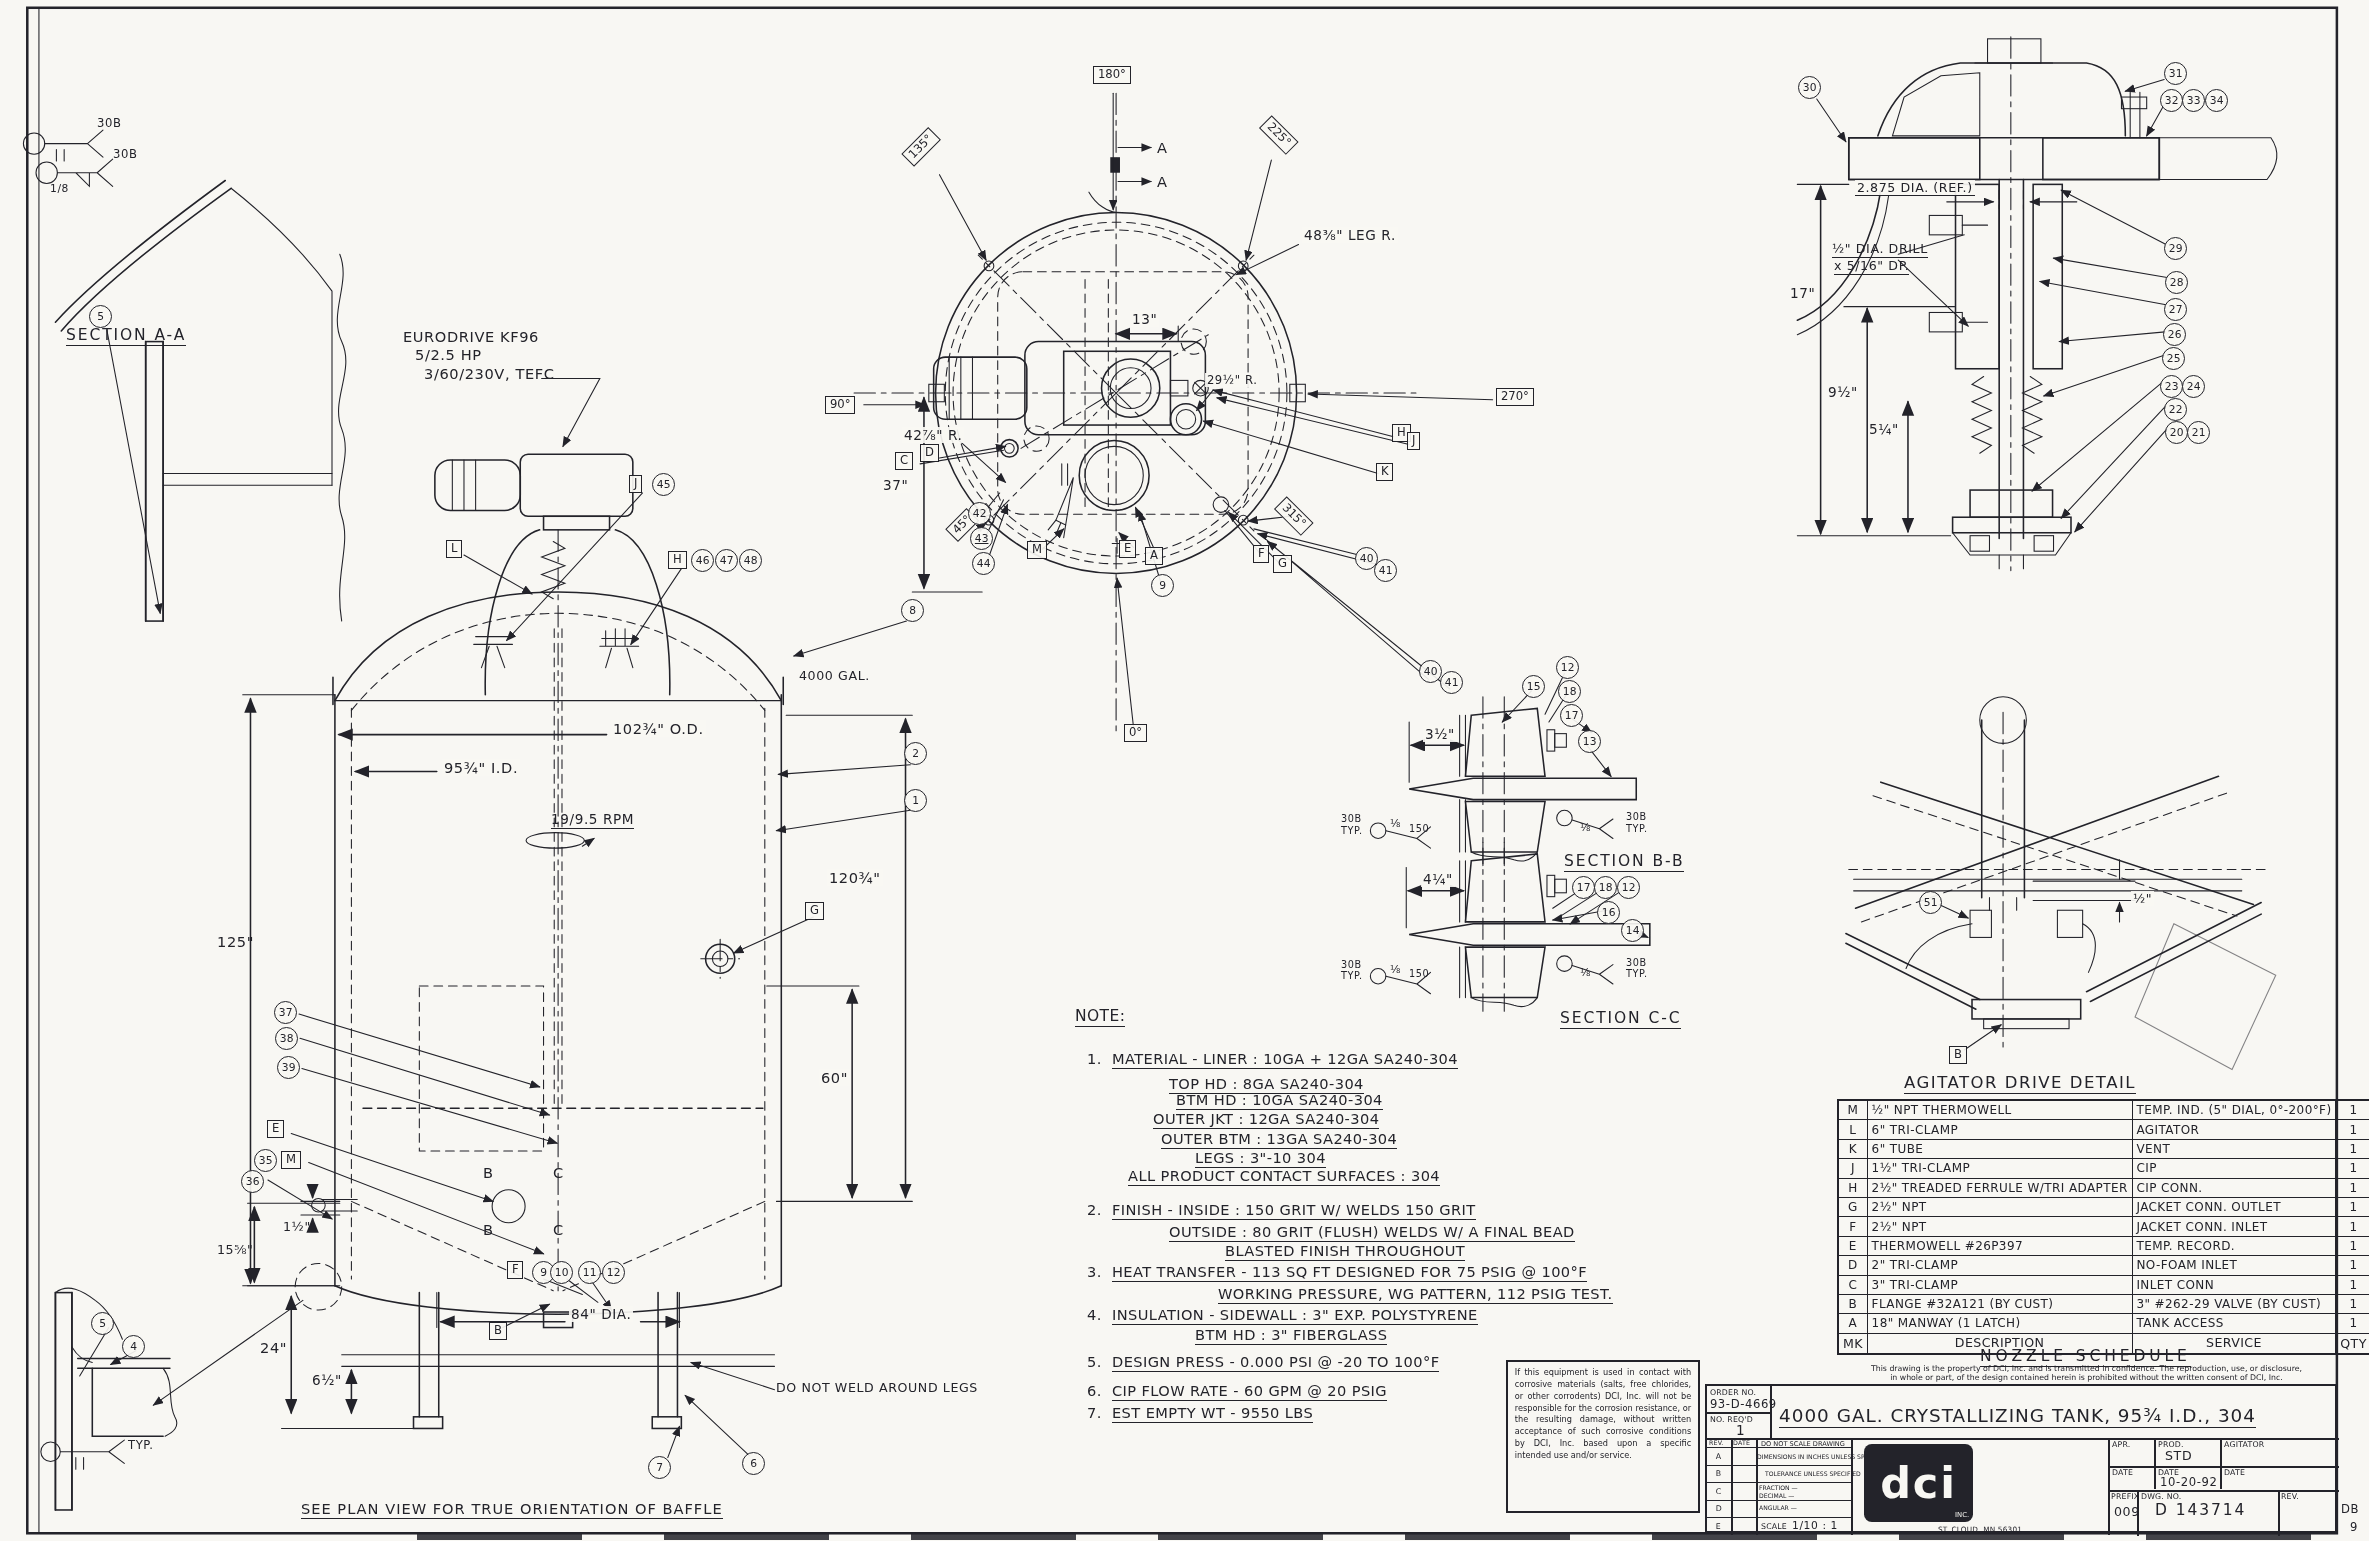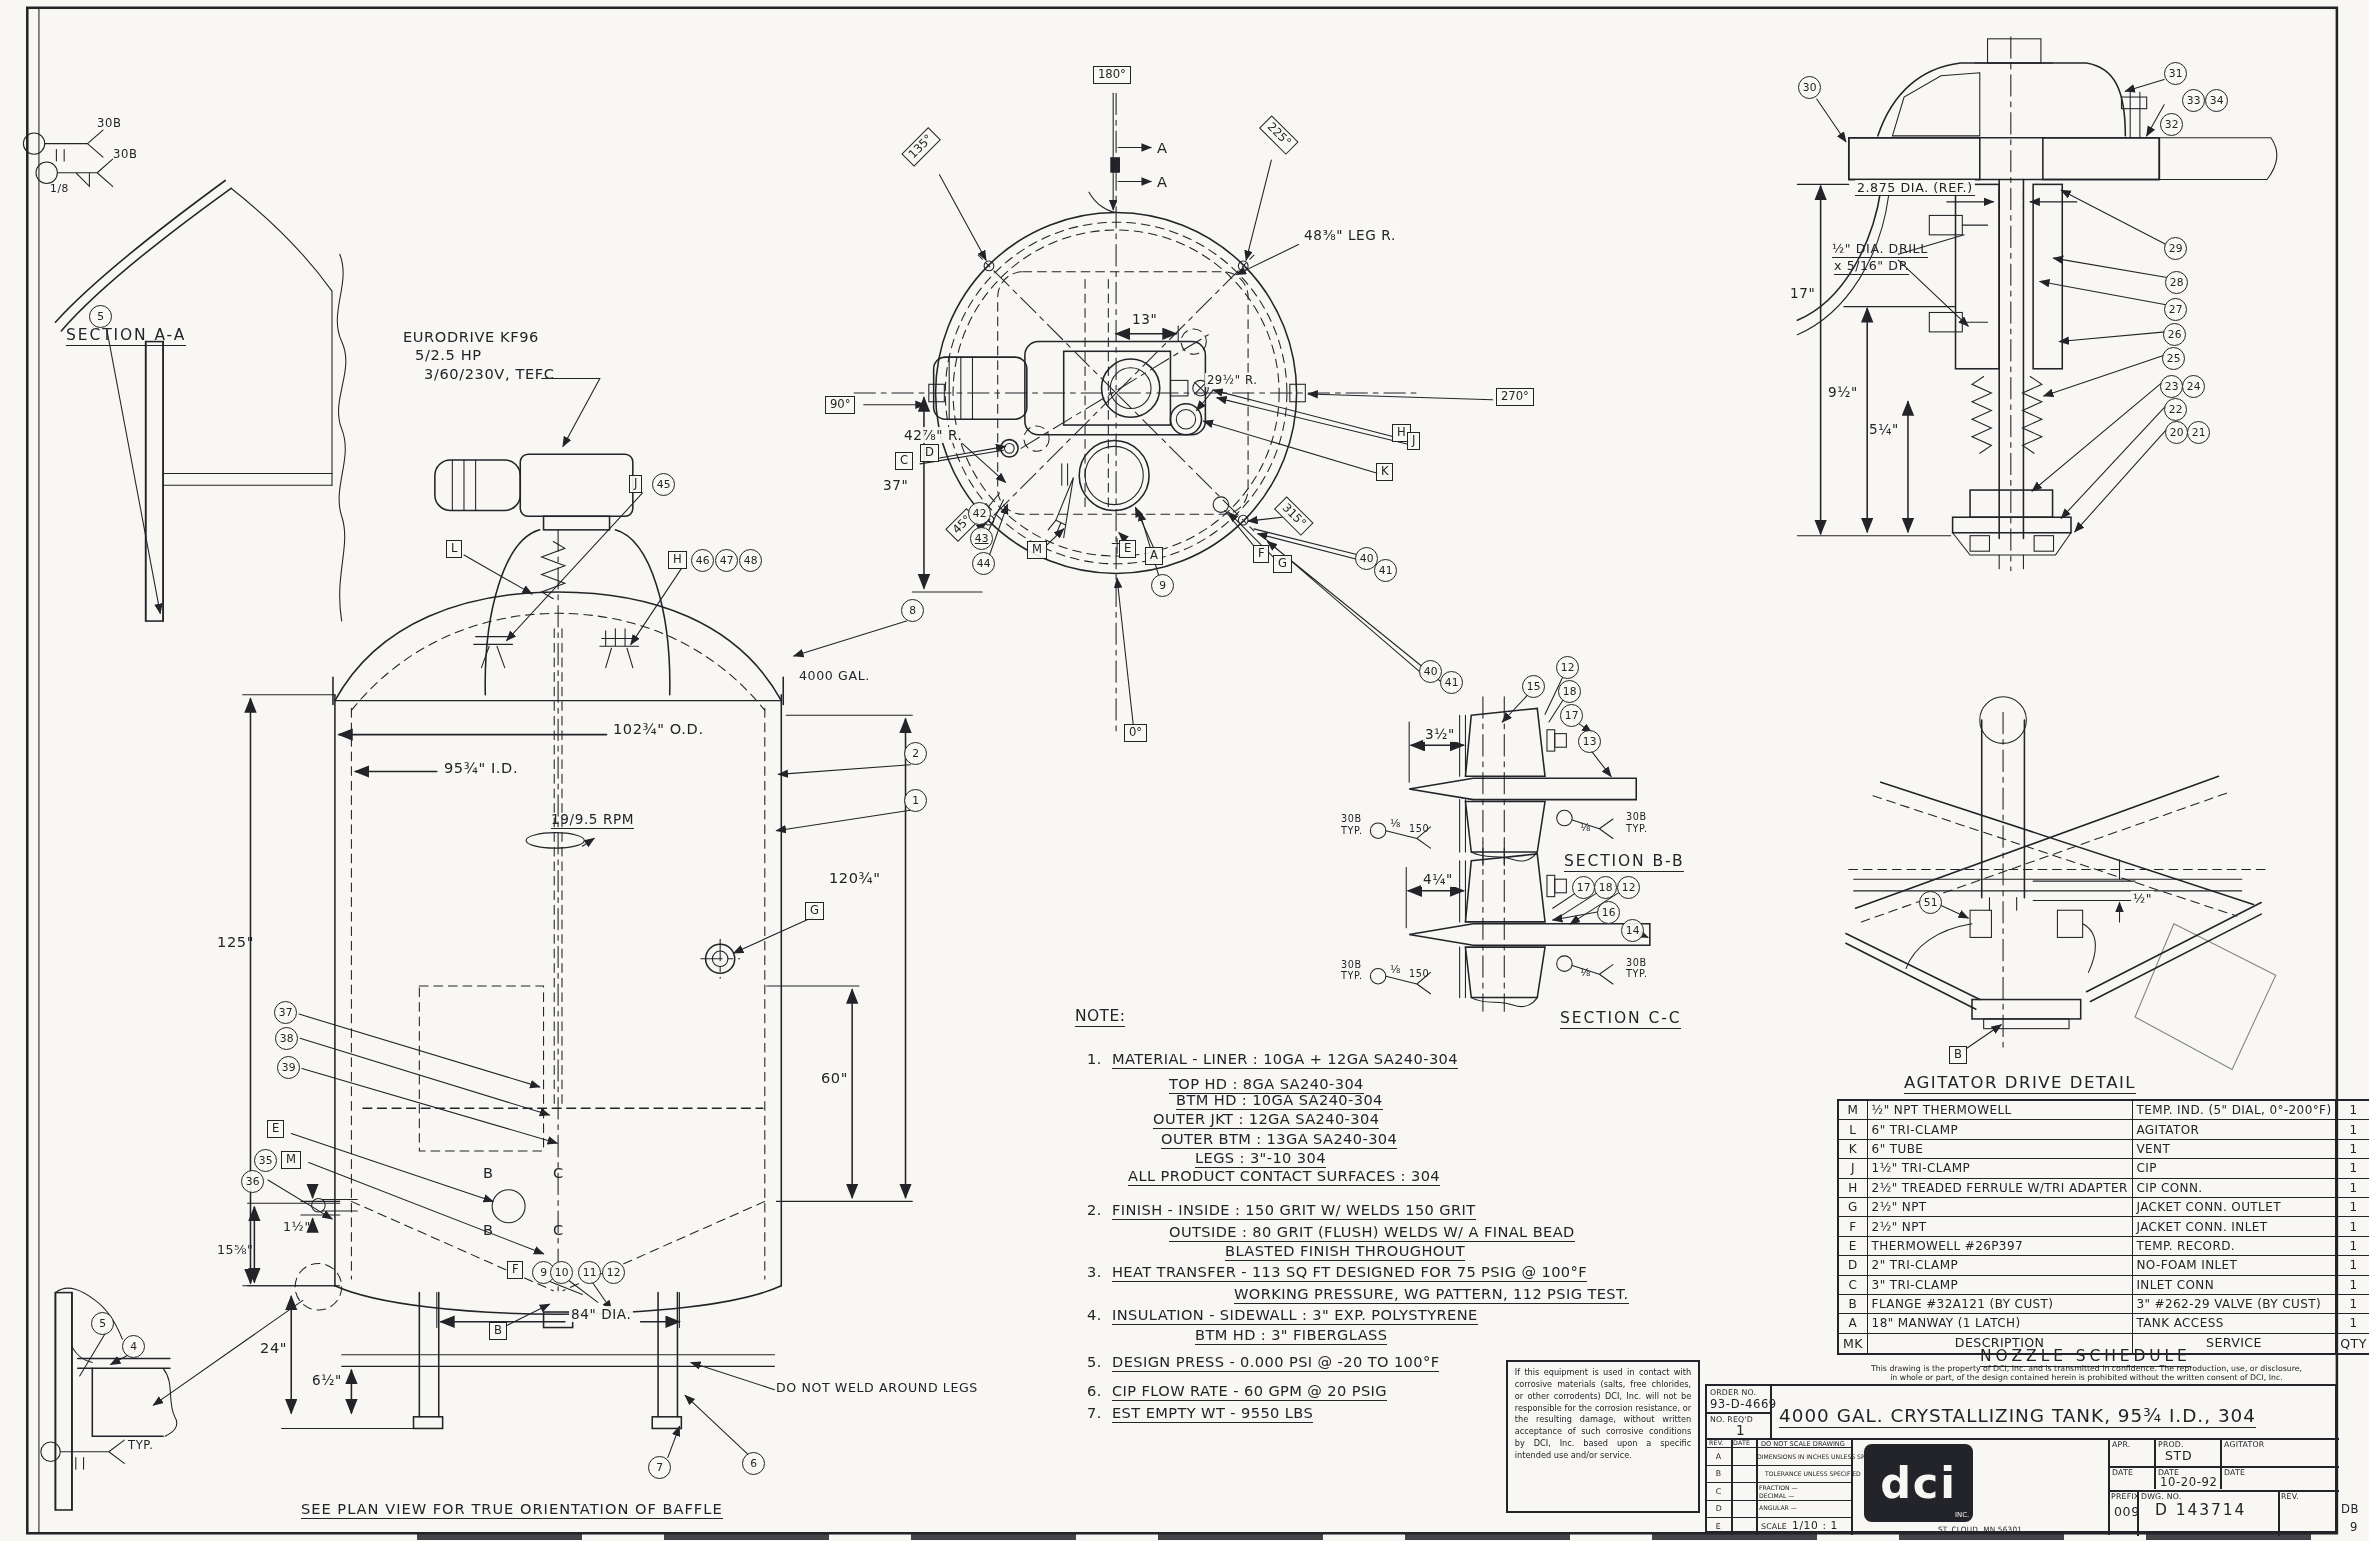--- a/index.html
+++ b/index.html
@@ -432,21 +432,21 @@
 <div class="bx" style="left:1392px;top:424px;">H</div>
 <div class="bx" style="left:1407px;top:432px;">J</div>
 <div class="bal" style="left:968px;top:502px;">42</div>
 <div class="bal" style="left:970px;top:527px;text-decoration:underline;">43</div>
 <div class="bal" style="left:972px;top:552px;">44</div>
 <div class="bal" style="left:1355px;top:547px;">40</div>
 <div class="bal" style="left:1374px;top:559px;">41</div>
 
 <div class="bal" style="left:1798px;top:76px;">30</div>
 <div class="bal" style="left:2164px;top:62px;">31</div>
-<div class="bal" style="left:2160px;top:89px;margin-top:24px;">32</div>
+<div class="bal" style="left:2160px;top:89px;">32</div>
 <div class="bal" style="left:2182px;top:89px;">33</div>
 <div class="bal" style="left:2205px;top:89px;">34</div>
 <div class="bal" style="left:2164px;top:237px;">29</div>
 <div class="bal" style="left:2165px;top:271px;">28</div>
 <div class="bal" style="left:2164px;top:298px;">27</div>
 <div class="bal" style="left:2163px;top:323px;">26</div>
 <div class="bal" style="left:2162px;top:347px;">25</div>
 <div class="bal" style="left:2160px;top:375px;">23</div>
 <div class="bal" style="left:2182px;top:375px;">24</div>
 <div class="bal" style="left:2164px;top:398px;">22</div>
@@ -508,21 +508,21 @@
 <div class="note-line hw u" style="left:1153px;top:1110px;">OUTER JKT : 12GA SA240-304</div>
 <div class="note-line hw u" style="left:1161px;top:1130px;">OUTER BTM : 13GA SA240-304</div>
 <div class="note-line hw u" style="left:1195px;top:1149px;">LEGS : 3"-10  304</div>
 <div class="note-line hw u" style="left:1128px;top:1167px;">ALL PRODUCT CONTACT SURFACES : 304</div>
 <div class="note-line hw" style="left:1087px;top:1201px;">2.</div>
 <div class="note-line hw u" style="left:1112px;top:1201px;">FINISH - INSIDE : 150 GRIT W/ WELDS 150 GRIT</div>
 <div class="note-line hw u" style="left:1169px;top:1223px;">OUTSIDE : 80 GRIT (FLUSH) WELDS W/ A FINAL BEAD</div>
 <div class="note-line hw u" style="left:1225px;top:1242px;">BLASTED FINISH THROUGHOUT</div>
 <div class="note-line hw" style="left:1087px;top:1263px;">3.</div>
 <div class="note-line hw u" style="left:1112px;top:1263px;">HEAT TRANSFER - 113 SQ FT DESIGNED FOR 75 PSIG @ 100°F</div>
-<div class="note-line hw u" style="left:1218px;top:1285px;margin-left:16px;">WORKING PRESSURE, WG PATTERN, 112 PSIG TEST.</div>
+<div class="note-line hw u" style="left:1218px;top:1285px;">WORKING PRESSURE, WG PATTERN, 112 PSIG TEST.</div>
 <div class="note-line hw" style="left:1087px;top:1306px;">4.</div>
 <div class="note-line hw u" style="left:1112px;top:1306px;">INSULATION - SIDEWALL : 3" EXP. POLYSTYRENE</div>
 <div class="note-line hw u" style="left:1195px;top:1326px;">BTM HD : 3" FIBERGLASS</div>
 <div class="note-line hw" style="left:1087px;top:1353px;">5.</div>
 <div class="note-line hw u" style="left:1112px;top:1353px;">DESIGN PRESS - 0.000 PSI @ -20 TO 100°F</div>
 <div class="note-line hw" style="left:1087px;top:1382px;">6.</div>
 <div class="note-line hw u" style="left:1112px;top:1382px;">CIP FLOW RATE - 60 GPM @ 20 PSIG</div>
 <div class="note-line hw" style="left:1087px;top:1404px;">7.</div>
 <div class="note-line hw u" style="left:1112px;top:1404px;">EST EMPTY WT - 9550 LBS</div>
 

